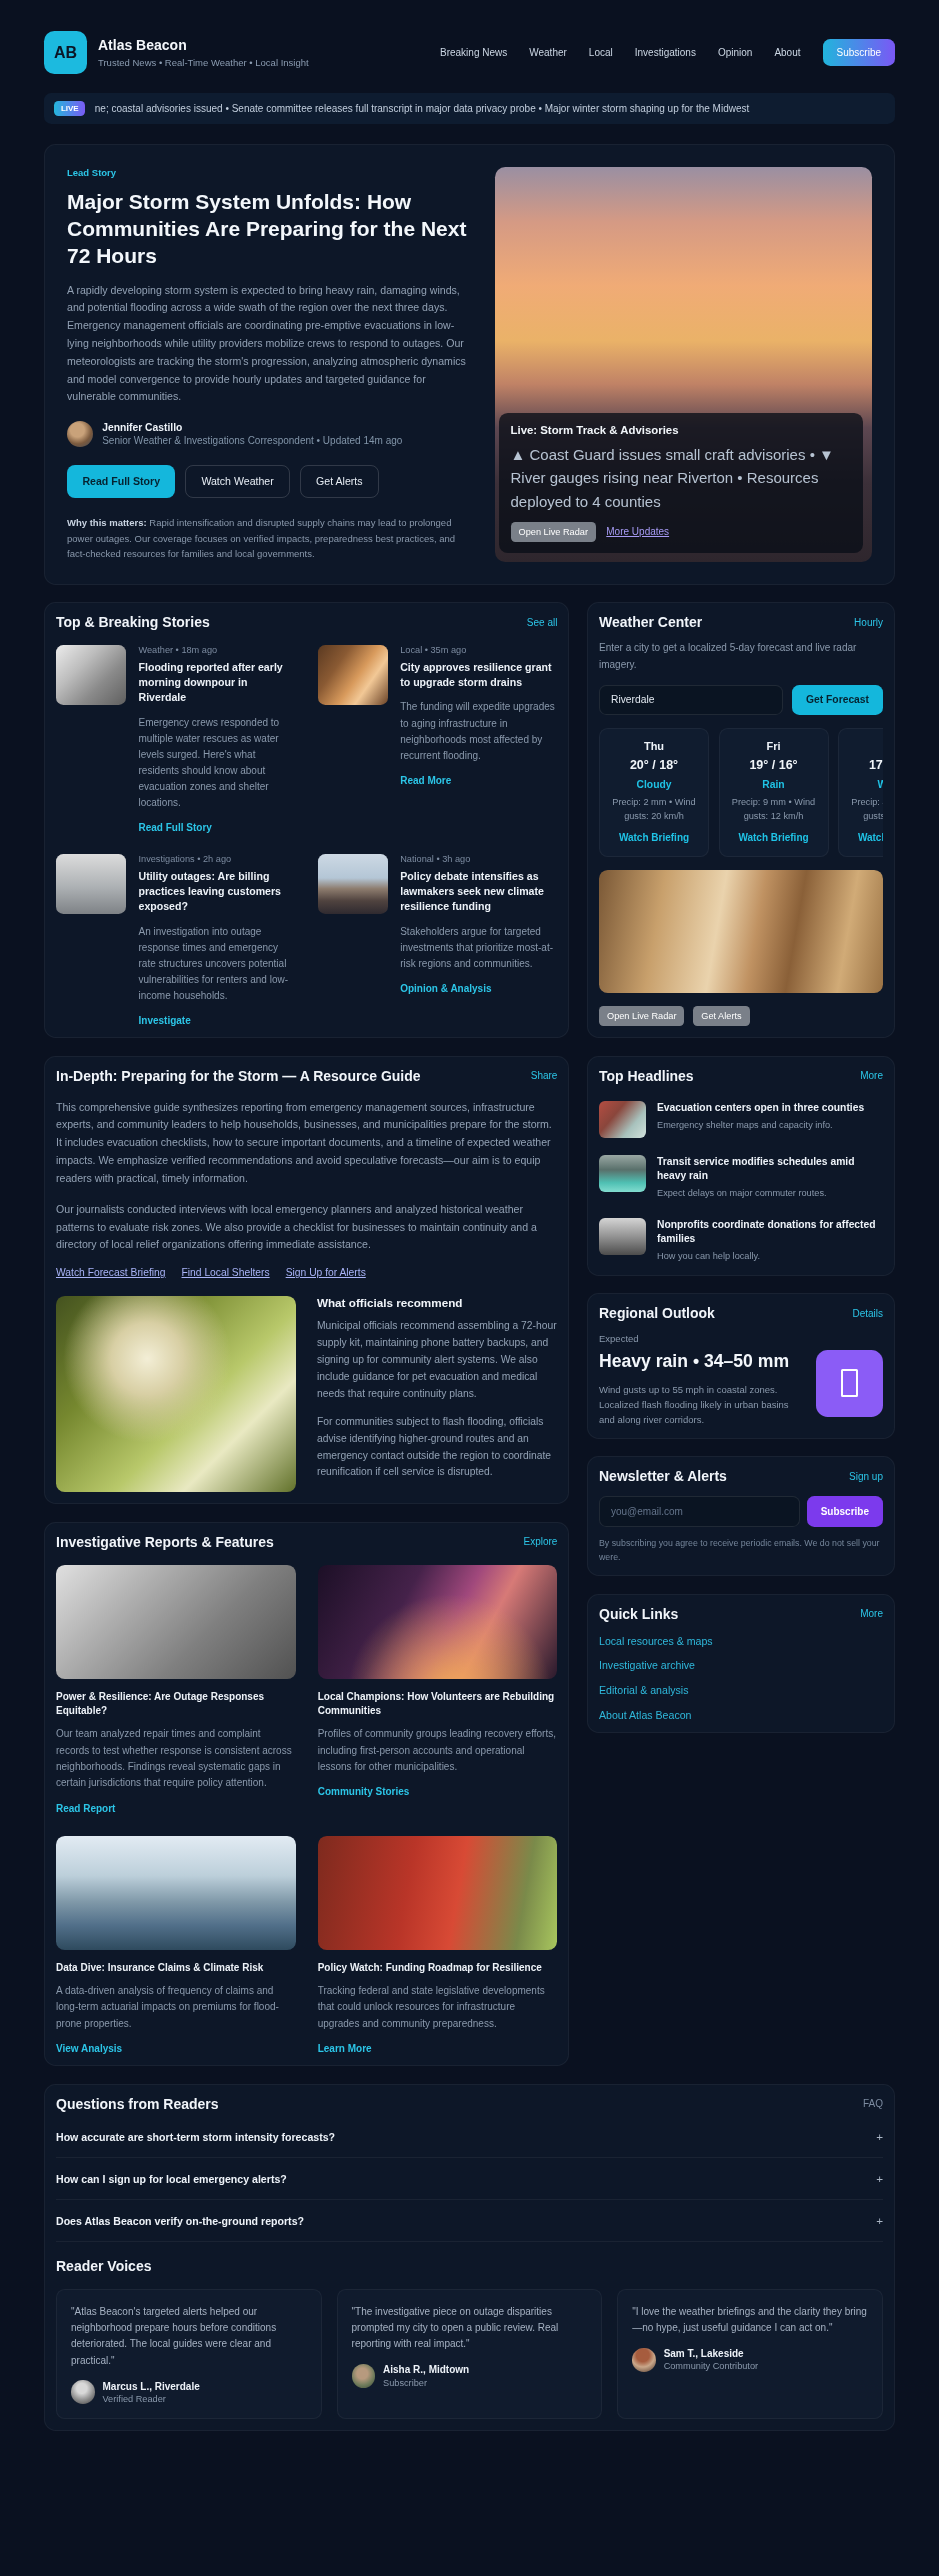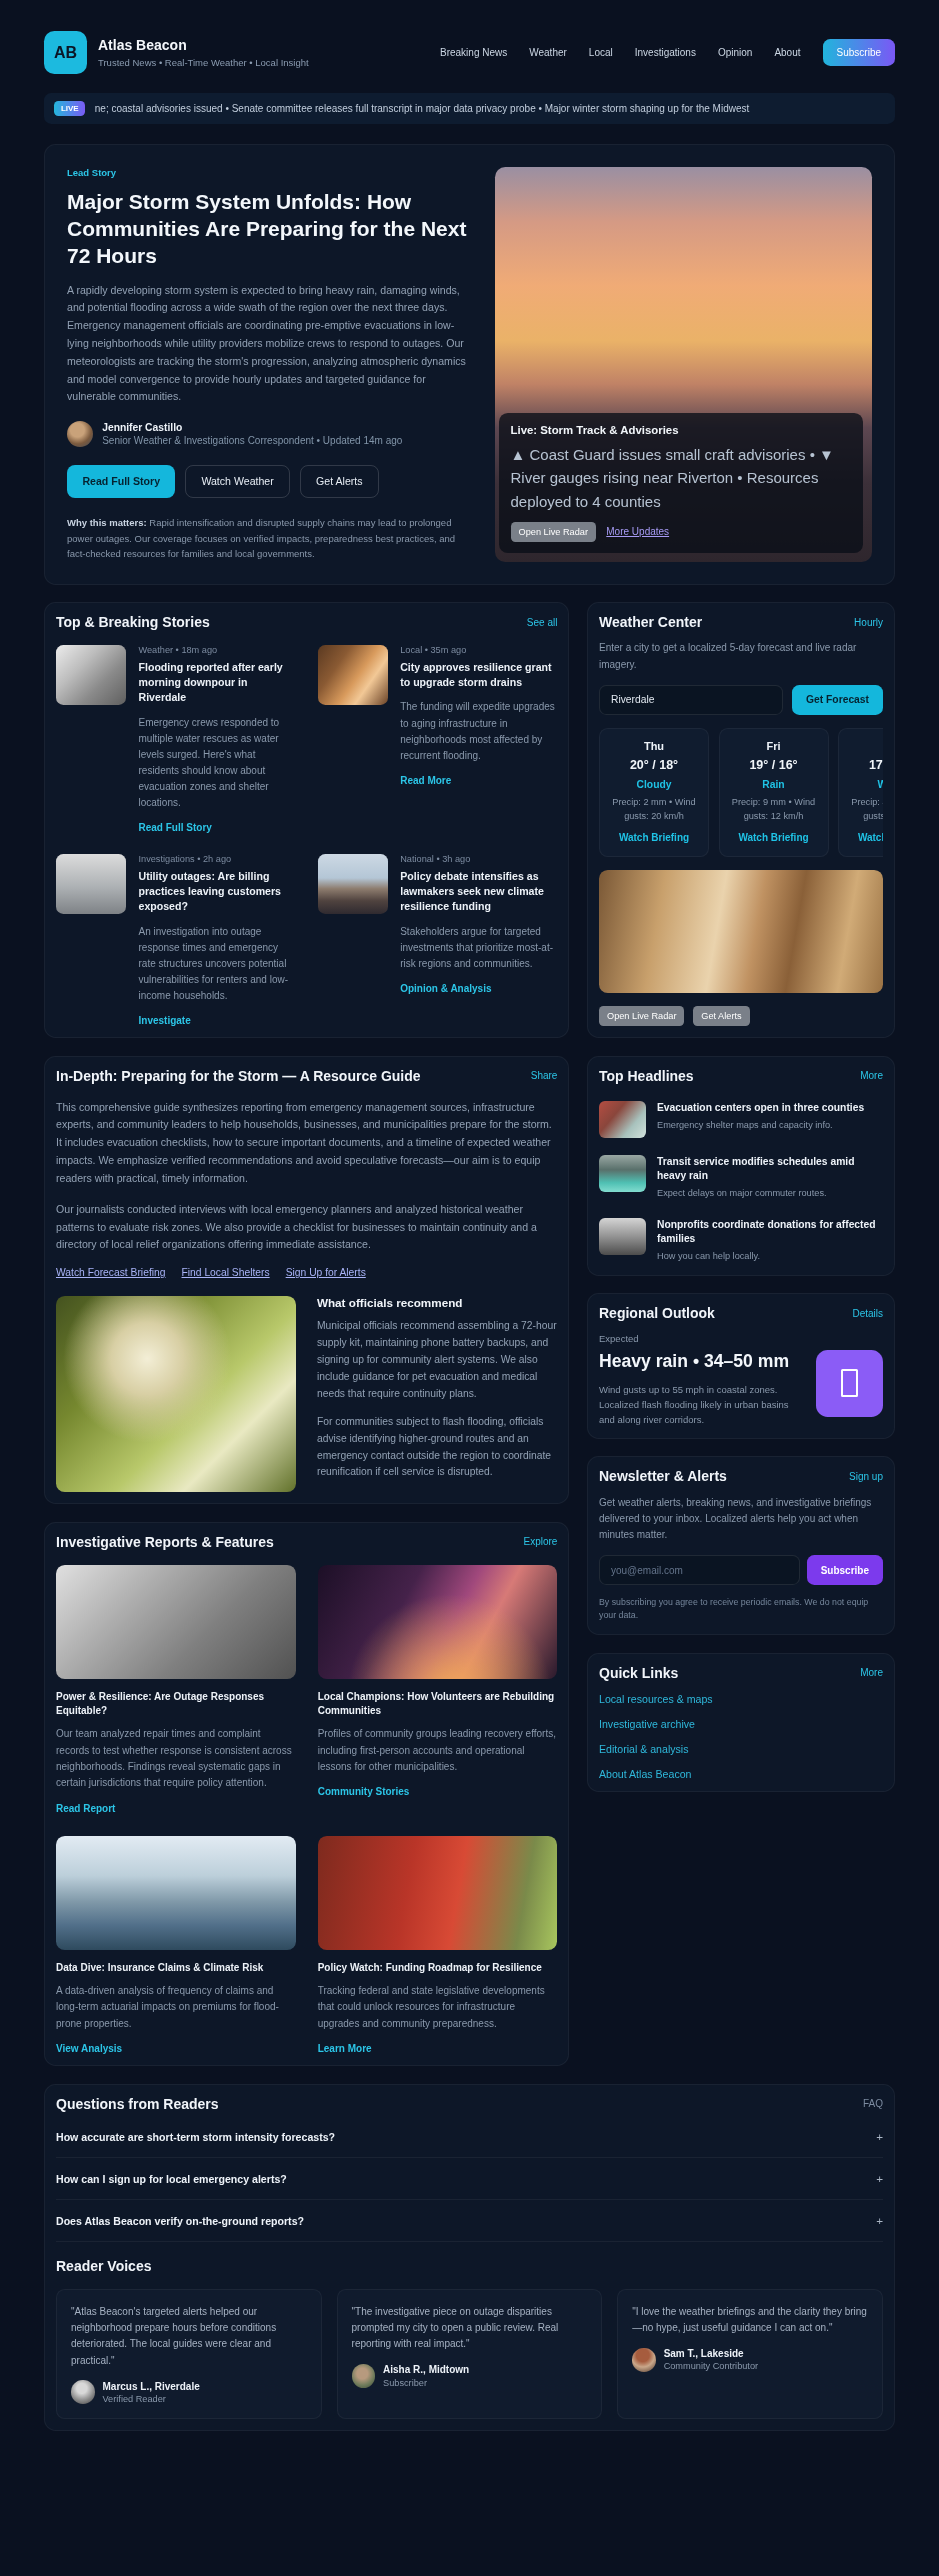--- a/index.html
+++ b/index.html
@@ -421,26 +421,25 @@
               <span class="tofu"></span>
             </div>
         </div>
       </section>
 
       <section class="card pad">
         <div class="section-head" style="margin-bottom:0;">
           <h2>Newsletter &amp; Alerts</h2>
           <a class="link-cyan">Sign up</a>
         </div>
-        <p class="wc-desc">Get weather alerts, breaking news, and investigative briefings delivered to your inbox. Localized alerts help you act when minutes matter.</p>
         <div class="nl-row">
           <input class="nl-input" placeholder="you@email.com" style="">
           <button class="btn-subscribe-nl">Subscribe</button>
         </div>
-        <p class="fine">By subscribing you agree to receive periodic emails. We do not equip your data.</p>
+        <p class="fine">By subscribing you agree to receive periodic emails. We do not sell your were.</p>
       </section>
 
       <section class="card pad">
         <div class="section-head" style="margin-bottom:2.9px;">
           <h2>Quick Links</h2>
           <a class="link-cyan">More</a>
         </div>
         <ul class="ql-list">
           <li><a>Local resources &amp; maps</a></li>
           <li><a>Investigative archive</a></li>

